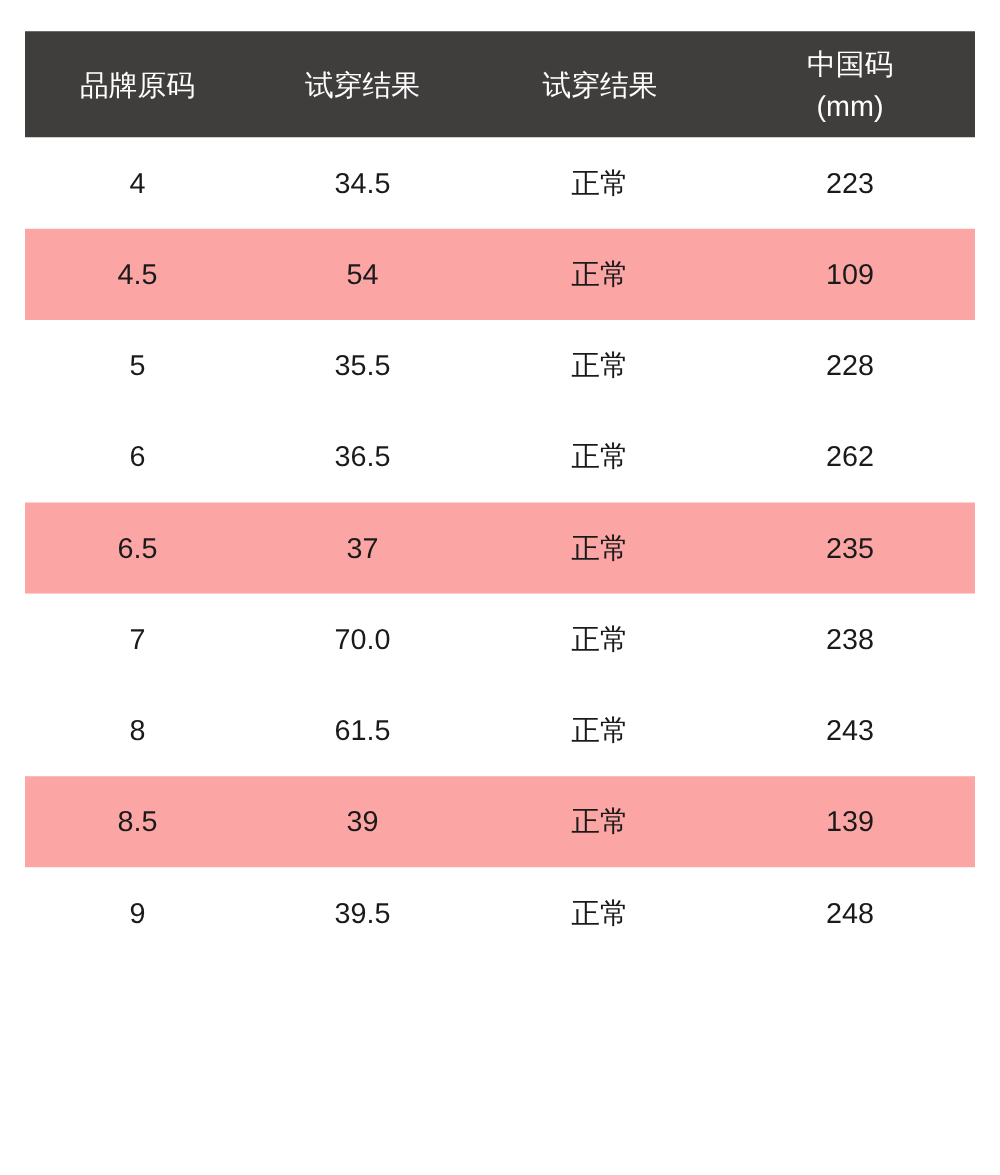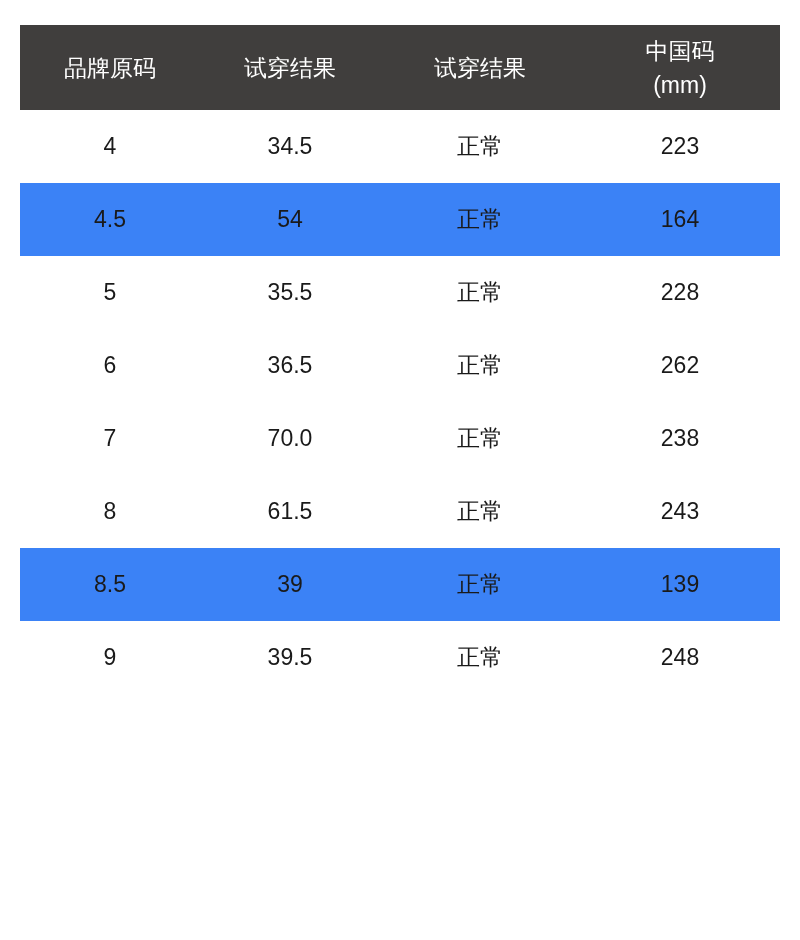--- a/index.html
+++ b/index.html
@@ -50,21 +50,21 @@
     font-size: 23px;
     color: #1a1a1a;
     text-align: center;
     vertical-align: middle;
     height: 73px;
     padding: 0 4px;
     border: 0;
     font-weight: normal;
   }
   tbody tr.row-odd  { background: #ffffff; }
-  tbody tr.row-even { background: #3b82f6; }
+  tbody tr.row-even { background: #fca5a5; }
 </style>
 </head>
 <body>
 
 <div id="size-table-wrap">
   <table class="size-table">
     <colgroup>
       <col class="c1">
         <col class="c2">
         <col class="c3">
@@ -91,33 +91,39 @@
         <tr class="row-odd">
           <td>4</td>
           <td>34.5</td>
           <td>正常</td>
           <td>223</td>
         </tr>
         <tr class="row-even">
           <td>4.5</td>
           <td>54</td>
           <td>正常</td>
-          <td>164</td>
+          <td>109</td>
         </tr>
         <tr class="row-odd">
           <td>5</td>
           <td>35.5</td>
           <td>正常</td>
           <td>228</td>
         </tr>
         <tr class="row-odd">
           <td>6</td>
           <td>36.5</td>
           <td>正常</td>
           <td>262</td>
+        </tr>
+        <tr class="row-even">
+          <td>6.5</td>
+          <td>37</td>
+          <td>正常</td>
+          <td>235</td>
         </tr>
         <tr class="row-odd">
           <td>7</td>
           <td>70.0</td>
           <td>正常</td>
           <td>238</td>
         </tr>
         <tr class="row-odd">
           <td>8</td>
           <td>61.5</td>

